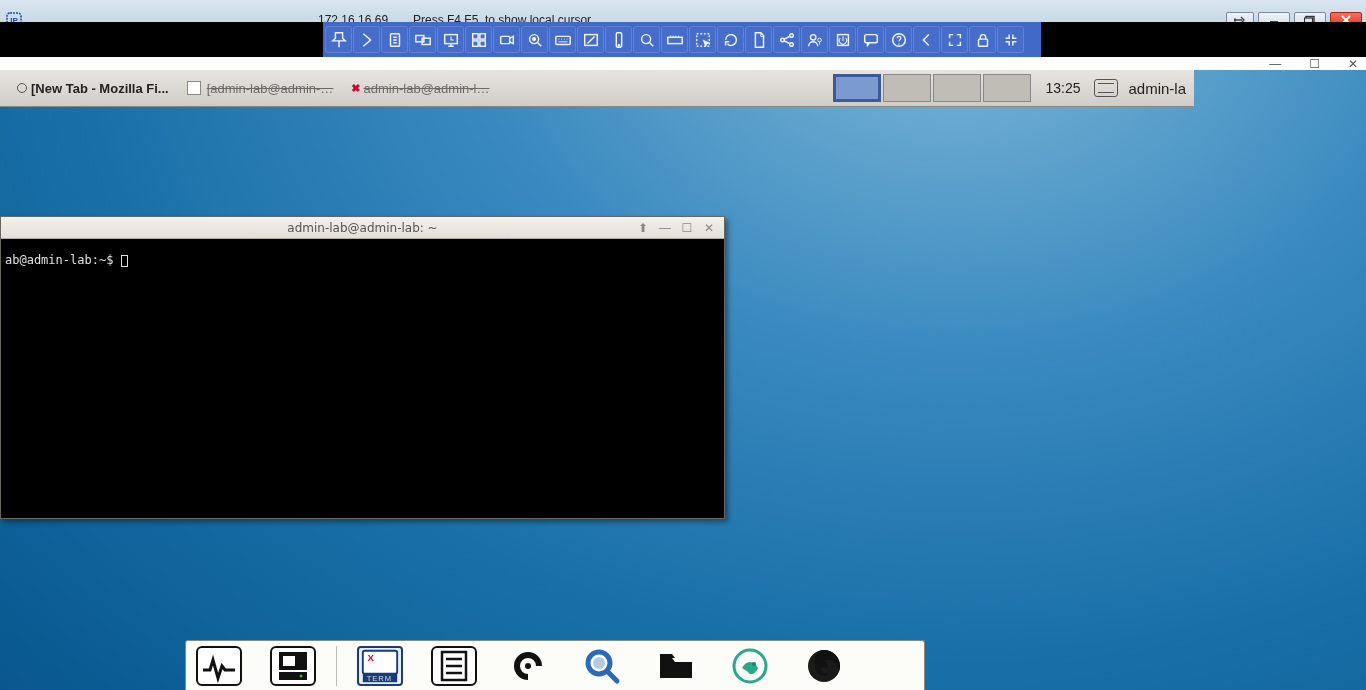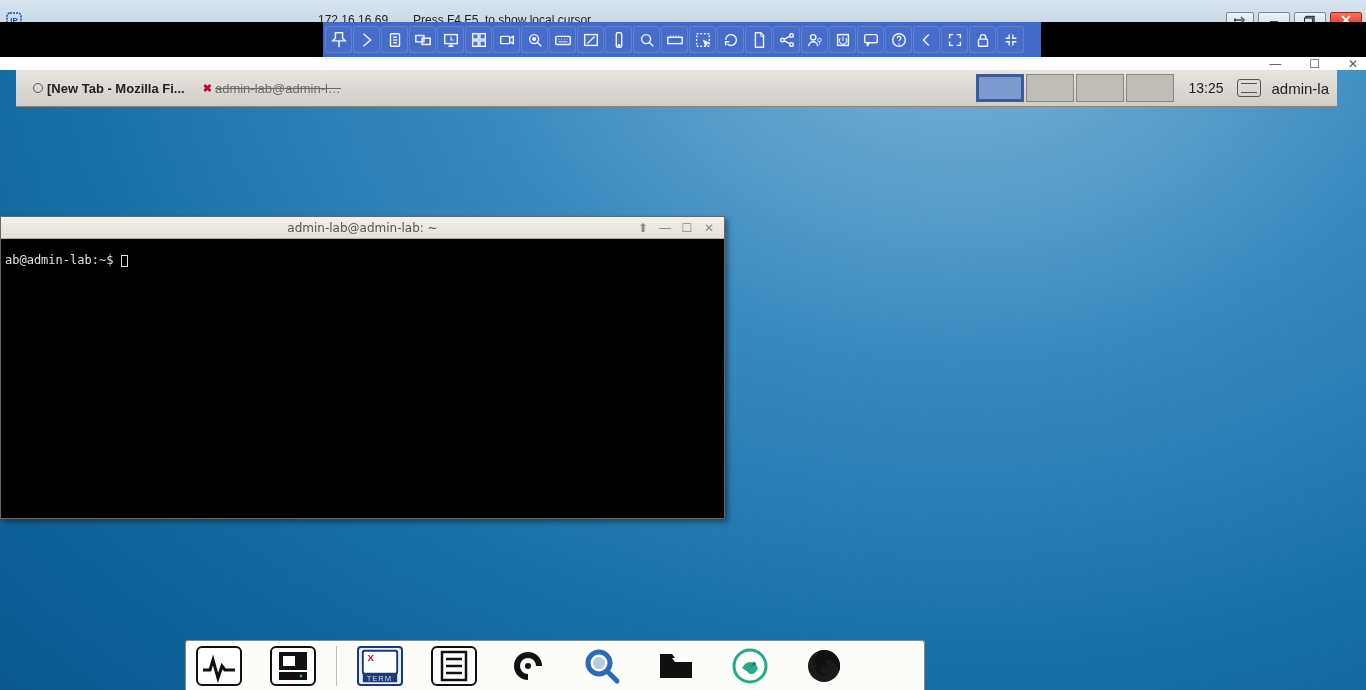--- a/index.html
+++ b/index.html
@@ -66,21 +66,21 @@
     overflow: hidden;
   }
   
   .remote-desktop::before {
     content:""; position:absolute; inset:0;
     background: radial-gradient(ellipse 1600px 1200px at 70% -10%, #7fb8d8 0%, #3a8ac0 30%, #1970a8 55%, #0a5a92 80%, #084873 100%);
   }
 
   
   .remote-top-panel {
-    position: absolute; top: 0; left: 16px; width: 1321px; height: 37px;
+    position: absolute; top: 0; left: 0; width: 1194px; height: 37px;
     background: linear-gradient(#e8e4e0,#d0ccc6);
     border-bottom: 1px solid #8a8680;
     display: flex; align-items: center;
     overflow: hidden;
     z-index: 2;
   }
   .remote-top-panel .taskbar-item {
     height: 30px; display: flex; align-items: center; padding: 0 8px;
     font-size: 13px; color: #222; border: 1px solid transparent;
     white-space: nowrap;
@@ -350,20 +350,24 @@
 <div class="remote-desktop">
 
   <div style="position:absolute; top:-15px; right:0;"></div>
 
   <div class="remote-top-panel" style="top:13px;">
     <div class="taskbar-item first">
       <span style="width:10px;height:10px;border-radius:50%;border:1.5px solid #555;display:inline-block;margin-right:4px;"></span>
       <span>[New Tab - Mozilla Fi...</span>
     </div>
     <div class="taskbar-item">
+      <span class="tb-icon"></span>
+      <span style="text-decoration:line-through;opacity:.6;">[admin-lab@admin-…</span>
+    </div>
+    <div class="taskbar-item">
       <span style="color:#c03; font-weight:bold; margin-right:3px; font-size:11px;">✖</span>
       <span style="text-decoration:line-through;opacity:.6;">admin-lab@admin-l…</span>
     </div>
     <div class="pager">
       <div class="pager-cell active"></div>
       <div class="pager-cell"></div>
       <div class="pager-cell"></div>
       <div class="pager-cell"></div>
       <span class="clock">13:25</span>
       <span class="kb-icon"></span>

